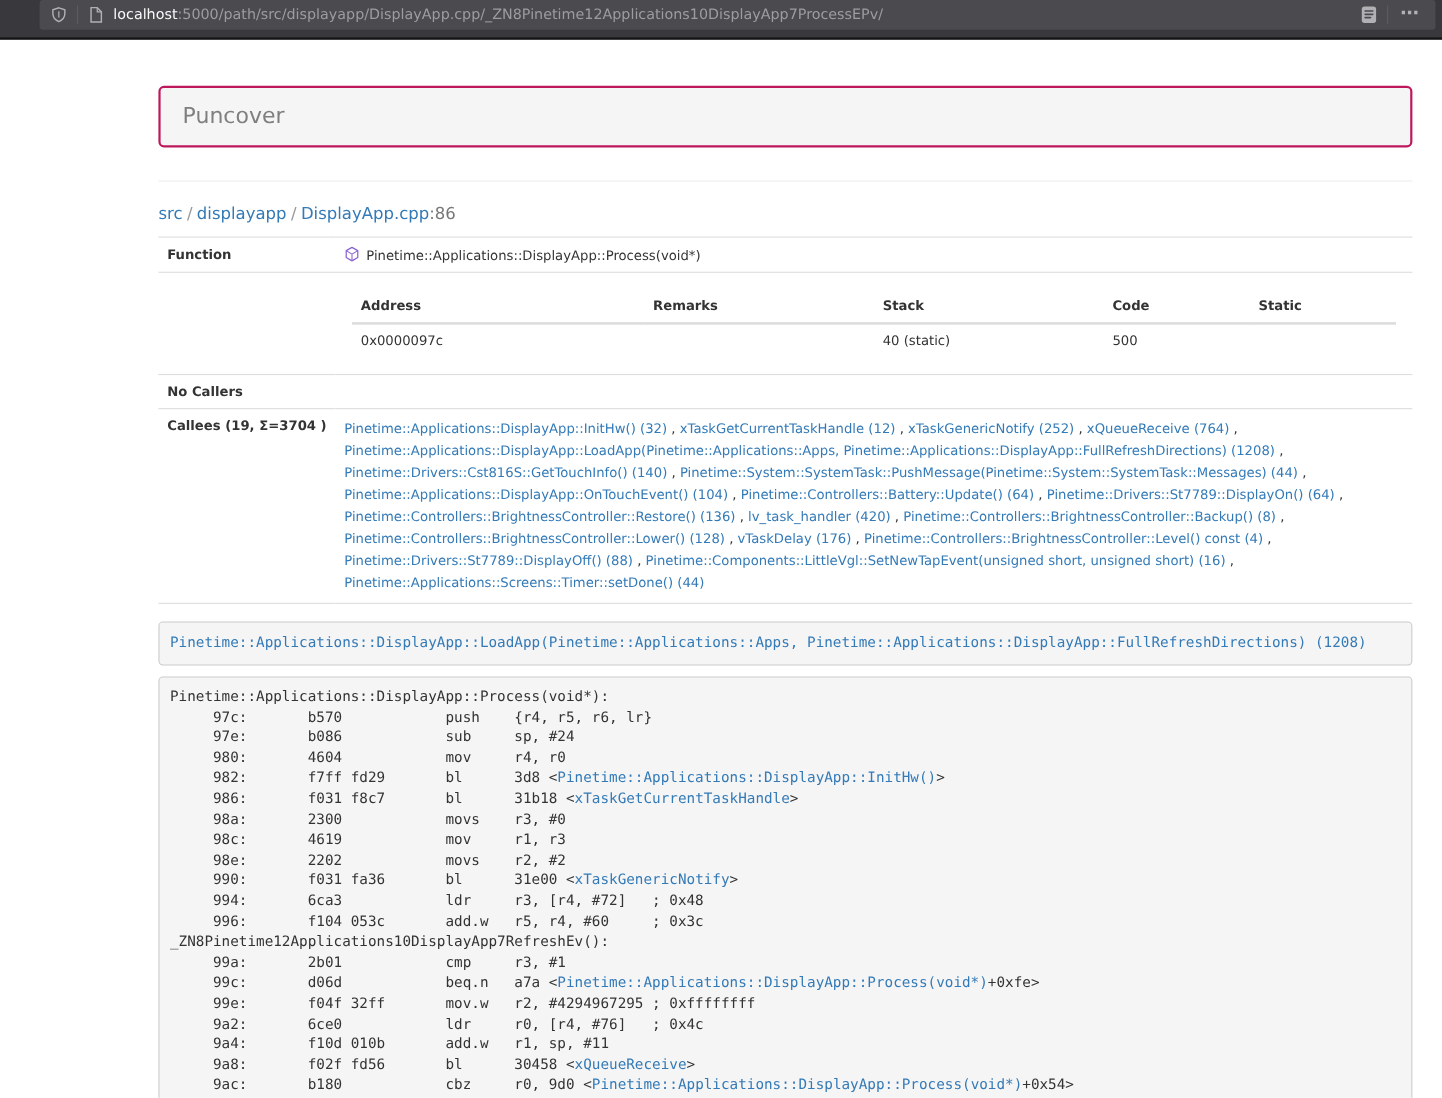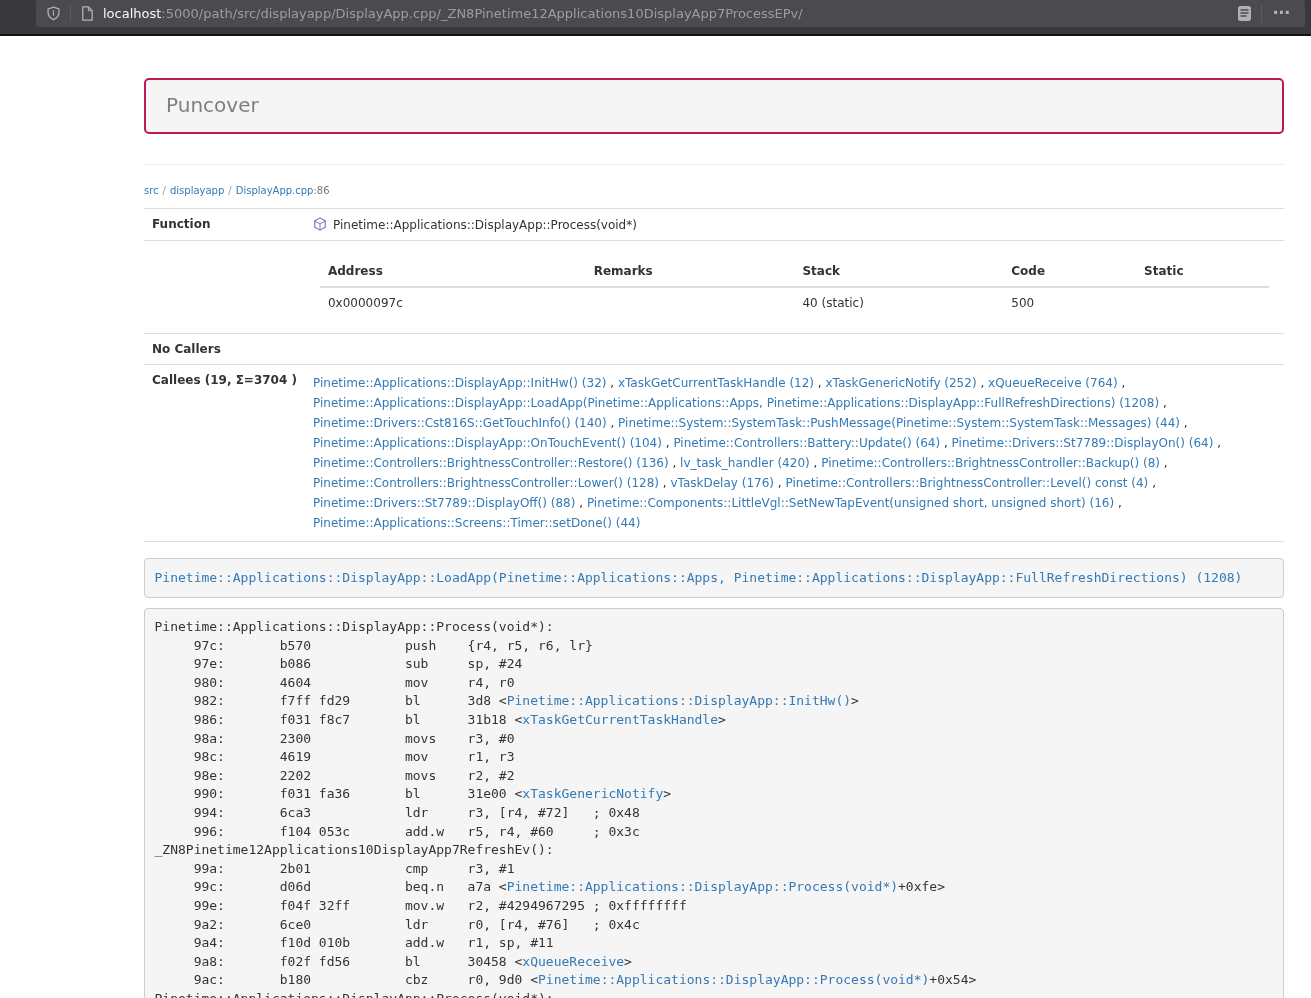--- a/index.html
+++ b/index.html
@@ -26,21 +26,21 @@
   .tb-btn { display:flex; align-items:center; justify-content:center; flex:none; cursor:pointer; }
   .menu-glyph { color:#b1b1b3; font-size:17px; font-weight:bold; letter-spacing:1px; padding:0 4px 4px 2px; }
   
   .container { width:1140px; margin-left:144px; padding-top:42px; font-size:14px; }
   .jumbo {
     background:#f5f5f5; border:2px solid #be185d; border-radius:5px;
     padding:13px 20px 15px; margin-bottom:30px;
   }
   .jumbo .title { font-size:20px; color:#7f7f7f; }
   hr.rule { border:0; border-top:1px solid #eee; margin:0; }
-  .breadcrumb { margin:20px 0 12px; font-size:10px; }
+  .breadcrumb { margin:20px 0 12px; font-size:15px; }
   .breadcrumb a { color:#337ab7; text-decoration:none; }
   .bc-sep { color:#999; padding:0 4px; }
   .bc-suffix { color:#777; }
   table.sym { width:100%; border-collapse:collapse; border-bottom:1px solid #ddd; font-size:12px; }
   table.sym > tbody > tr > th,
   table.sym > tbody > tr > td { border-top:1px solid #ddd; padding:8px; text-align:left; vertical-align:top; }
   table.sym > tbody > tr > th { width:145px; font-weight:bold; white-space:nowrap; }
   td.inner-holder { padding:15px !important;margin-top:23px; }
   table.inner { width:100%; border-collapse:collapse; }
   table.inner th { padding:8px; border-bottom:2px solid #ddd; font-weight:bold; text-align:left; }

